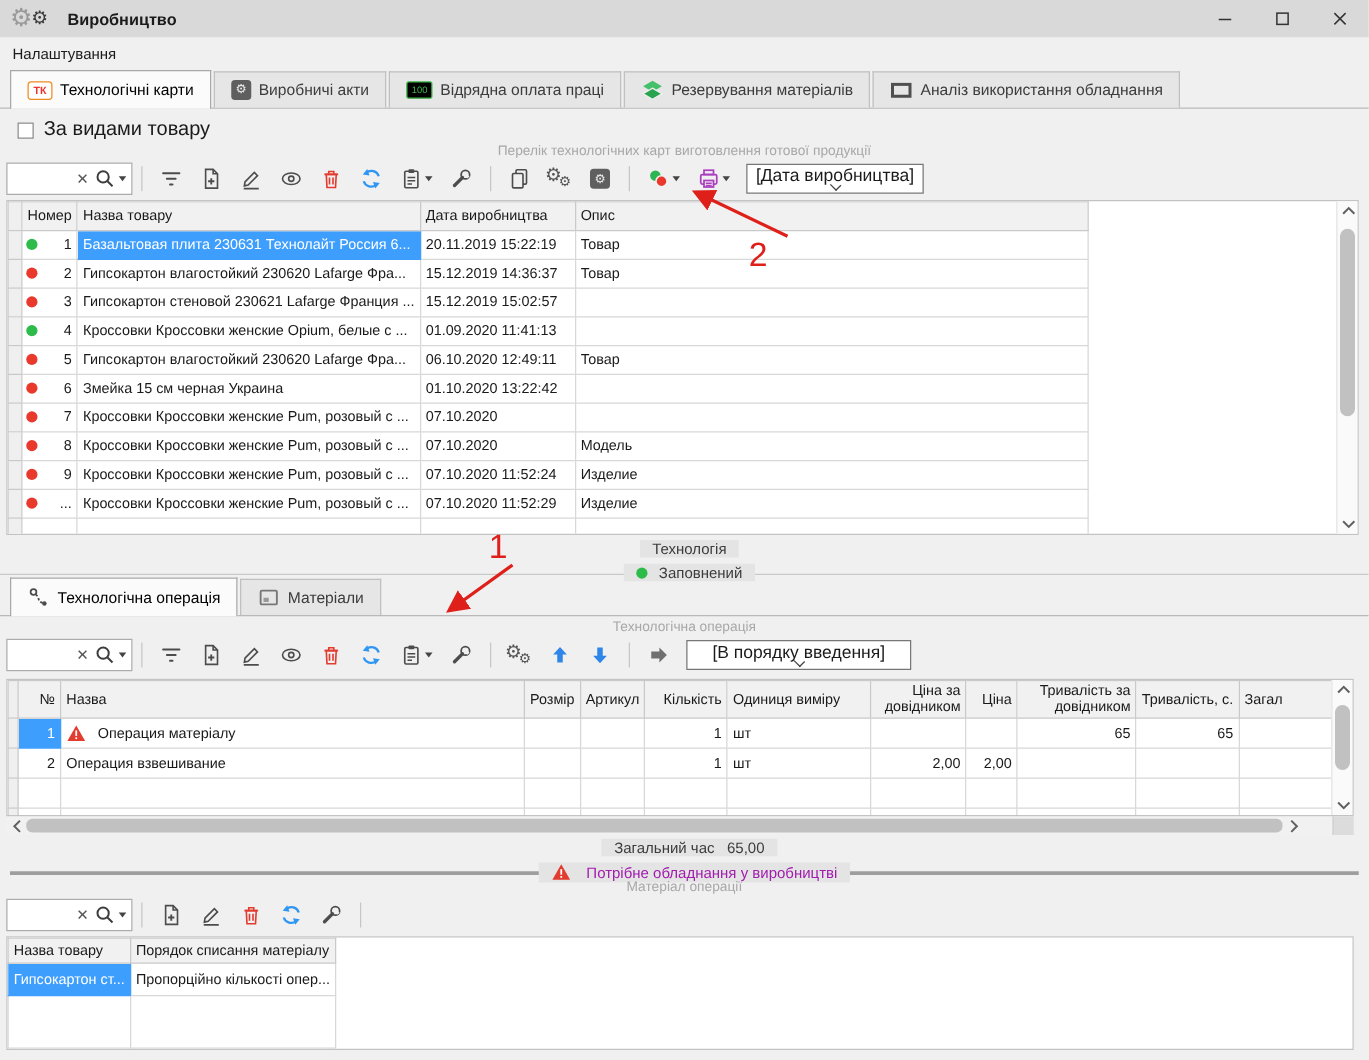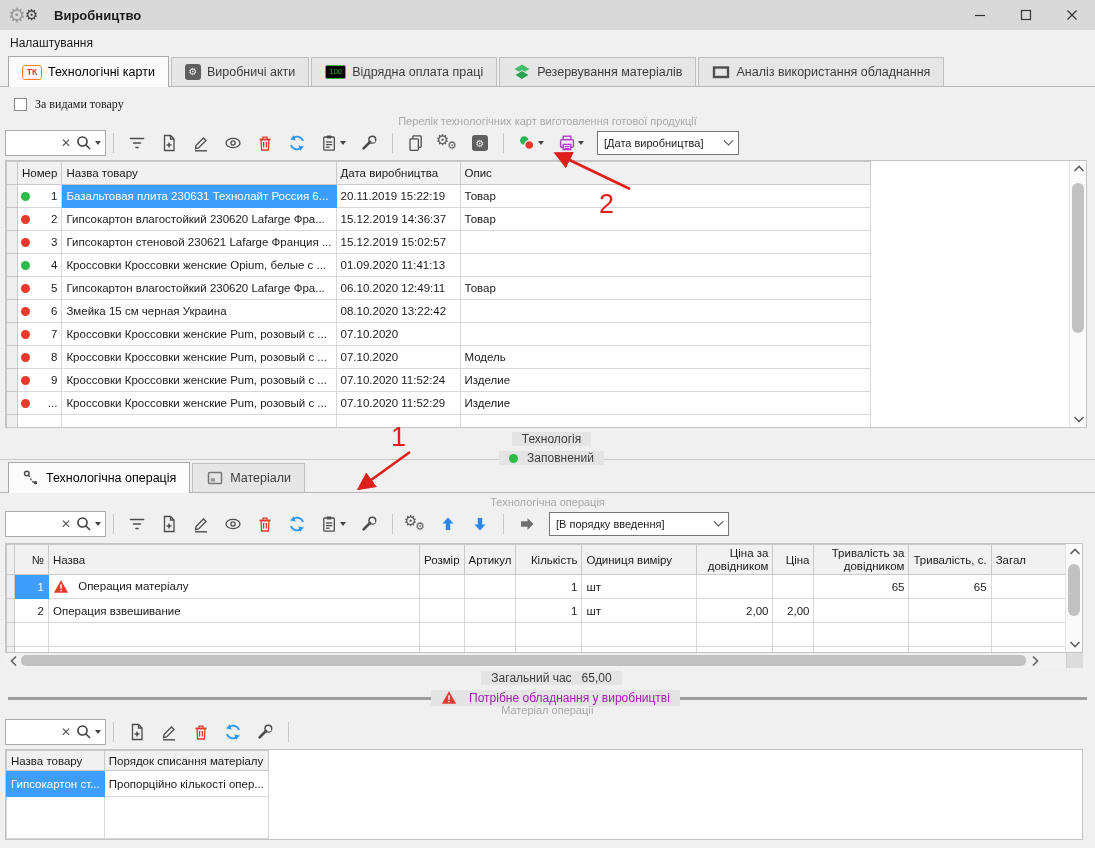--- a/index.html
+++ b/index.html
@@ -28,41 +28,41 @@
   .tk-badge { width:20px; height:15px; border:1.5px solid #ef8b1f; border-radius:3px; background:#fff;
       display:flex; align-items:center; justify-content:center; font-size:8.5px; font-weight:bold; color:#e8352b; }
   .badge100 { width:21px; height:14px; border:1.5px solid #3cb54a; border-radius:2px; background:#000000;
       display:flex; align-items:center; justify-content:center; font-size:7.5px; font-weight:normal; color:#3cb54a; }
   .darksq { width:16px; height:16px; background:#5f5f5f; border-radius:3px; color:#e8e8e8; font-size:10px;
       display:flex; align-items:center; justify-content:center; }
 
   
   .checkrow { display:flex; align-items:center; gap:8px; margin:8px 0 0 14px; height:18px; }
   .cb { width:13px; height:13px; background:#fff; border:1px solid #8a8a8a; }
-  .checkrow span { font-size:12px;font-family:Liberation Serif, serif; }
+  .checkrow span { font-size:16px; }
 
   
   .seclabel { text-align:center; font-size:11px; color:#a8a8a8; height:13px; line-height:13px; }
 
   
   .toolbar { display:flex; align-items:center; height:30px; padding-left:5px; }
   .searchbox { width:101px; height:26px; background:#fff; border:1px solid #ababab; display:flex; align-items:center; }
   .sb-space { flex:1; }
   .sb-clear { font-size:12px; color:#555; padding:0 4px; }
   .sb-mag { display:flex; align-items:center; padding-right:4px; }
   .sep { width:1px; height:20px; background:#c6c6c6; margin:0 7px; }
   .tbtn { width:26px; height:26px; display:flex; align-items:center; justify-content:center; margin:0 3px; }
   .tbtn.withcaret { width:34px; }
   .caret { width:0; height:0; border-left:3.5px solid transparent; border-right:3.5px solid transparent;
            border-top:4px solid #444; margin-left:2px; }
   .gearpair { position:relative; width:24px; height:24px; }
   .gearpair .g1 { position:absolute; left:0; top:0; font-size:15px; color:#555; }
   .gearpair .g2 { position:absolute; left:11px; top:8px; font-size:11px; color:#555; }
   .combo { height:24px; background:#fff; border:1px solid #767676; display:flex; align-items:center;
-           font-size:11px; padding:0 6px; margin-left:6px; justify-content:space-between; }
+           font-size:14px; padding:0 6px; margin-left:6px; justify-content:space-between;flex-direction:column; }
   .vchev { width:7px; height:7px; border-right:1.5px solid #444; border-bottom:1.5px solid #444;
            transform:rotate(45deg) translate(-2px,-2px); }
 
   
   .panel { position:relative; margin-left:5px; background:#fff; border:1px solid #c3c3c3; overflow:hidden; }
   table { border-collapse:collapse; table-layout:fixed; }
   td,th { border:1px solid #d8d8d8; font-size:11.5px; font-weight:normal; text-align:left;
           white-space:nowrap; overflow:hidden; padding:0 4px; height:23px; }
   thead td, thead th { background:#f1f1f1; border-color:#c9c9c9; }
   .ind { background:#efefef; border-color:#c9c9c9; padding:0; }
@@ -400,21 +400,21 @@
             <td class="ind"></td>
             <td class="c-num"><span class="dot red"></span><span class="nm">5</span></td>
             <td class="c-name">Гипсокартон влагостойкий 230620 Lafarge Фра...</td>
             <td class="c-date">06.10.2020 12:49:11</td>
             <td class="c-desc">Товар</td>
           </tr>
           <tr>
             <td class="ind"></td>
             <td class="c-num"><span class="dot red"></span><span class="nm">6</span></td>
             <td class="c-name">Змейка 15 см черная Украина</td>
-            <td class="c-date">08.10.2020 13:22:42</td>
+            <td class="c-date">01.10.2020 13:22:42</td>
             <td class="c-desc"></td>
           </tr>
           <tr>
             <td class="ind"></td>
             <td class="c-num"><span class="dot red"></span><span class="nm">7</span></td>
             <td class="c-name">Кроссовки Кроссовки женские Pum, розовый с ...</td>
             <td class="c-date">07.10.2020</td>
             <td class="c-desc"></td>
           </tr>
           <tr>

